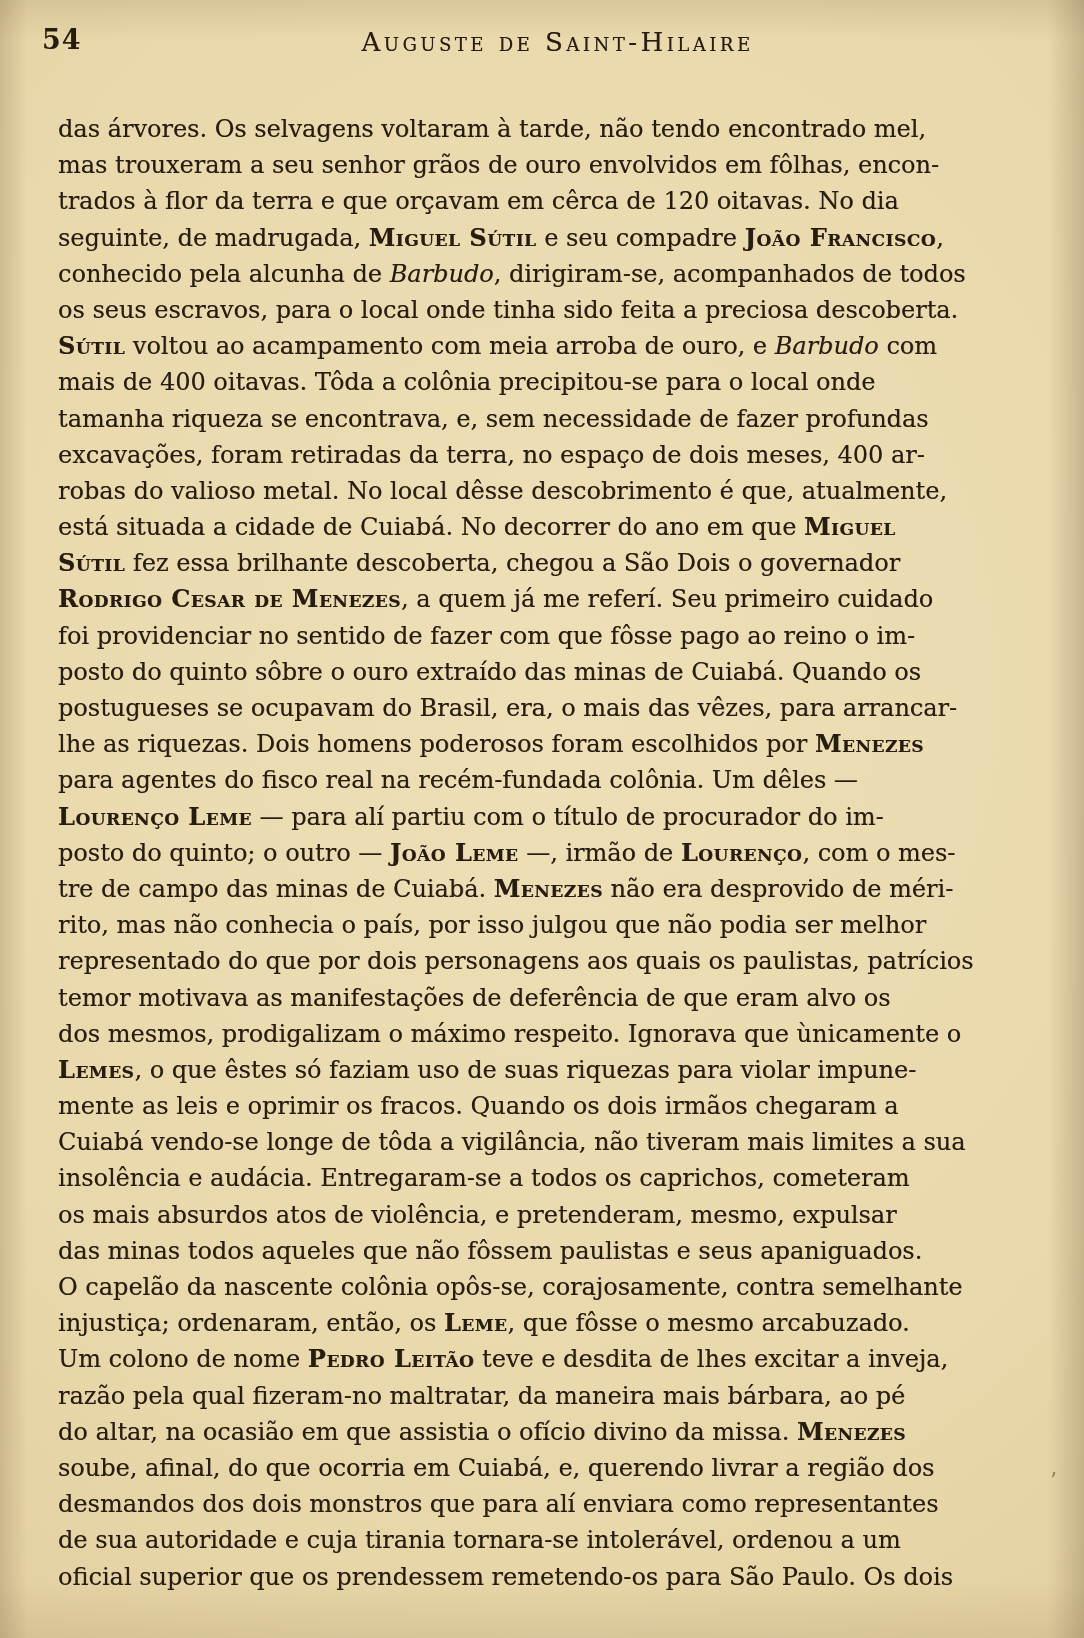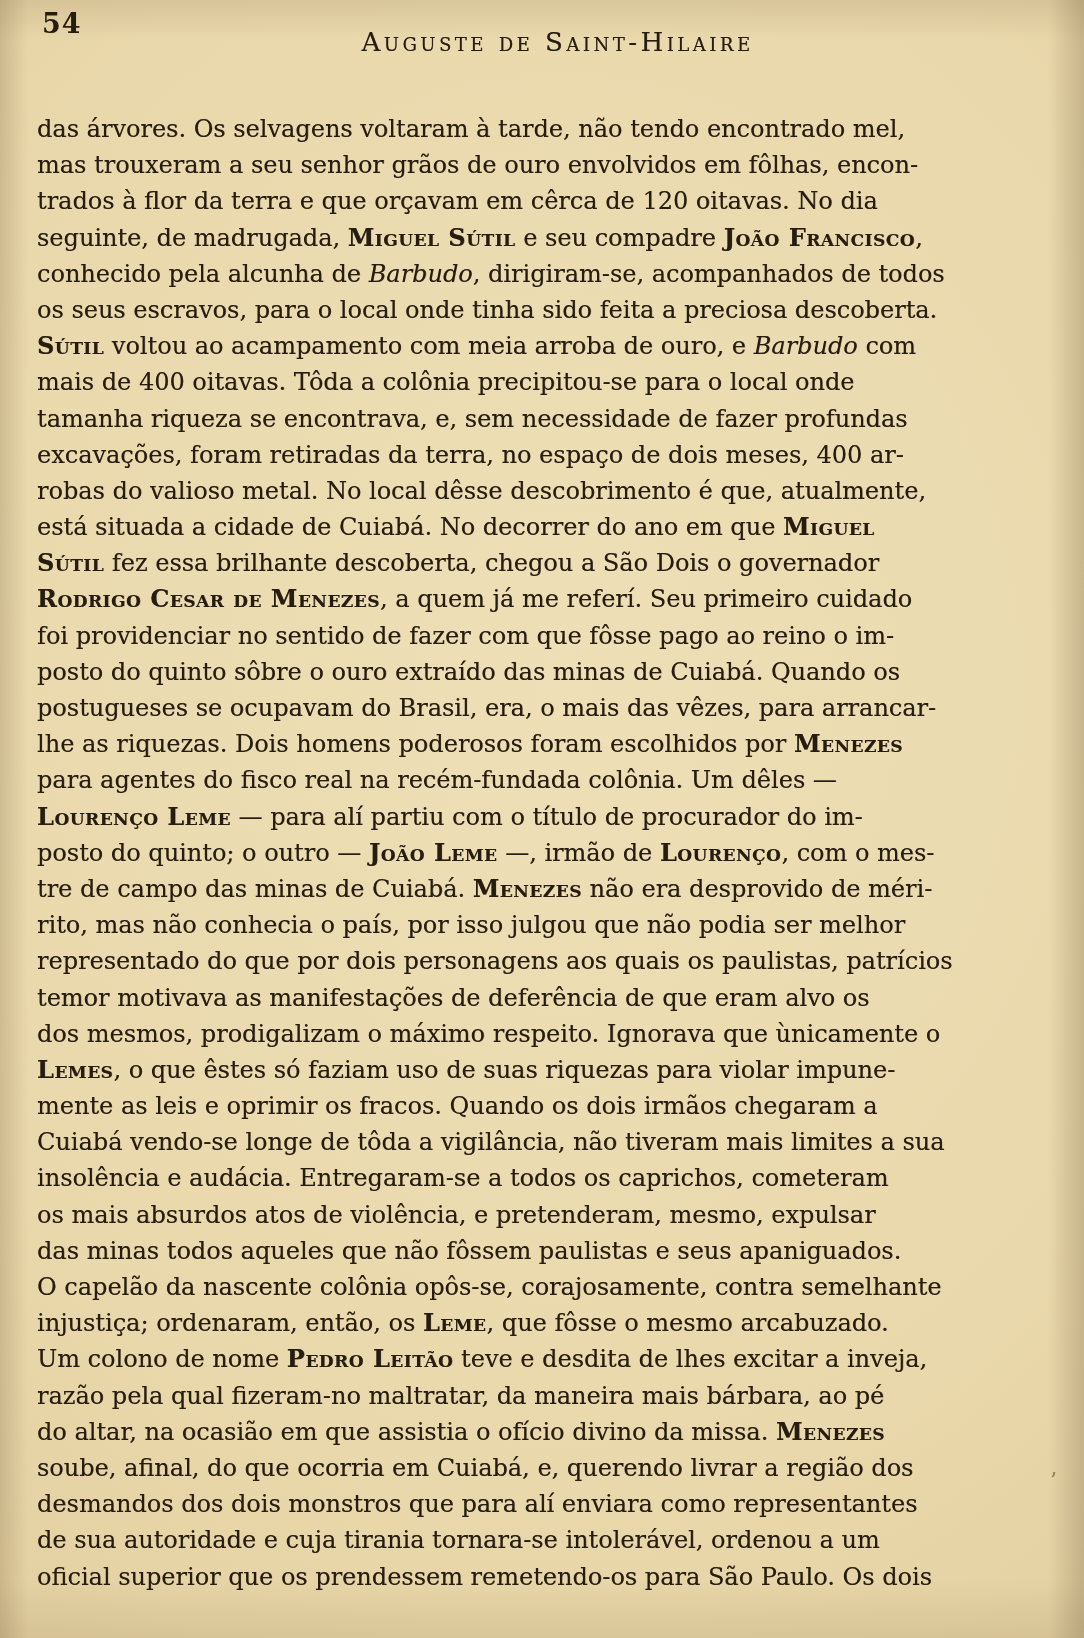--- a/index.html
+++ b/index.html
@@ -23,37 +23,37 @@
       radial-gradient(ellipse 140% 110% at 52% 42%,
         #eedfb7 0%, #e9d8ab 45%, #e0cc9d 75%, #d2bc8c 100%);
   }
   .page-header {
     position: relative;
     padding-top: 27px;
     height: 62px;
   }
   .pageno {
     position: absolute;
-    left: 42px; top: 8px;
+    left: 42px; top: 24px;
     font-size: 27px;
     font-weight: bold;
     letter-spacing: 1px;
   }
   .running-title {
     display: block;
     text-align: center;
     font-variant: small-caps;
     font-size: 26px;
     letter-spacing: 3.5px;
     font-weight: 500;
     text-shadow: 0.3px 0.3px 0 rgba(38,28,16,0.55);
     margin-left: 31px;
   }
   .body-text {
-    margin: 22px 38px 0 37px;
+    margin: 22px 38px 0 58px;
     font-size: 24px;
   }
   .line {
     height: 36.2px;
     line-height: 36.2px;
     text-align: justify;
     text-align-last: justify;
     white-space: nowrap;
     text-shadow: 0.3px 0.3px 0 rgba(38,28,16,0.5);
   }

